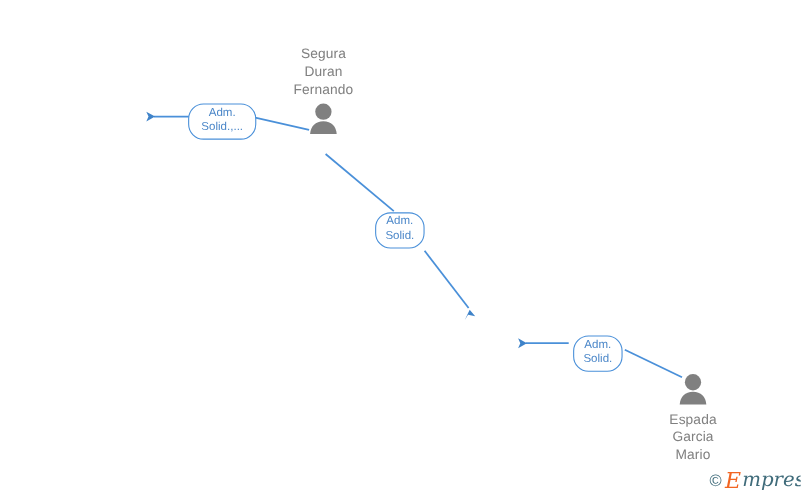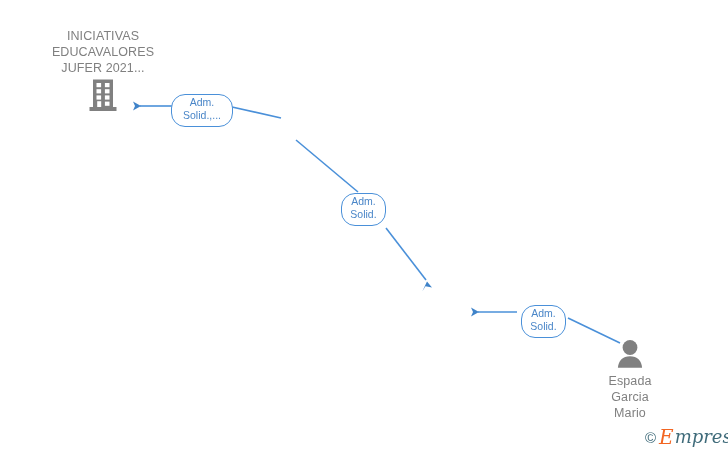--- a/index.html
+++ b/index.html
@@ -111,40 +111,32 @@
       <path d="M427,281.5 L432,287.5 L425.5,286.2 L422.4,291.2 Z" fill="#3f83c9"></path>
     </g>
 
     <g>
       <path d="M620,343 L568,318" stroke="#4a90d9" stroke-width="1.6" fill="none"></path>
       <path d="M517,312 L478,312" stroke="#4a90d9" stroke-width="1.6" fill="none"></path>
       <path d="M479,312 L471,307.5 L473,312 L471,316.5 Z" fill="#3f83c9"></path>
     </g>
   </svg>
 
-  <div class="node" style="left:33px; top:28px;">
-    <div class="node-label">INICIATIVAS
-EDUCAVALORES
-JUFER 2021...</div>
+
+  <div class="node" style="left:224px; top:41px;">
+    <div class="node-label">Segura
+Duran
+Fernando</div>
     <div class="icon-wrap">
-      <svg width="30" height="34" viewBox="0 0 30 34" aria-hidden="true">
-        <rect x="5" y="1.5" width="20" height="27.5" fill="#808080"></rect>
-        <rect x="1.5" y="29" width="27" height="4" fill="#808080"></rect>
-        <rect x="8.5" y="5" width="4.6" height="4.2" fill="#ffffff"></rect>
-        <rect x="16.9" y="5" width="4.6" height="4.2" fill="#ffffff"></rect>
-        <rect x="8.5" y="11.2" width="4.6" height="4.2" fill="#ffffff"></rect>
-        <rect x="16.9" y="11.2" width="4.6" height="4.2" fill="#ffffff"></rect>
-        <rect x="8.5" y="17.4" width="4.6" height="4.2" fill="#ffffff"></rect>
-        <rect x="16.9" y="17.4" width="4.6" height="4.2" fill="#ffffff"></rect>
-        <rect x="9.2" y="23.2" width="4" height="5.8" fill="#ffffff"></rect>
-        <rect x="16.9" y="23.6" width="4.6" height="4.2" fill="#ffffff"></rect>
+      <svg width="32" height="32" viewBox="0 0 32 32" aria-hidden="true">
+        <circle cx="16" cy="9.5" r="7.4" fill="#808080"></circle>
+        <path d="M16,18.2 C23.2,18.2 27.6,22.6 28.1,29.8 L3.9,29.8 C4.4,22.6 8.8,18.2 16,18.2 Z" fill="#808080"></path>
       </svg>
     </div>
   </div>
-
 
 
   <div class="node" style="left:560px; top:335px;">
     <div class="icon-wrap">
       <svg width="32" height="32" viewBox="0 0 32 32" aria-hidden="true">
         <circle cx="16" cy="9.5" r="7.4" fill="#808080"></circle>
         <path d="M16,18.2 C23.2,18.2 27.6,22.6 28.1,29.8 L3.9,29.8 C4.4,22.6 8.8,18.2 16,18.2 Z" fill="#808080"></path>
       </svg>
     </div>
     <div class="node-label">Espada

